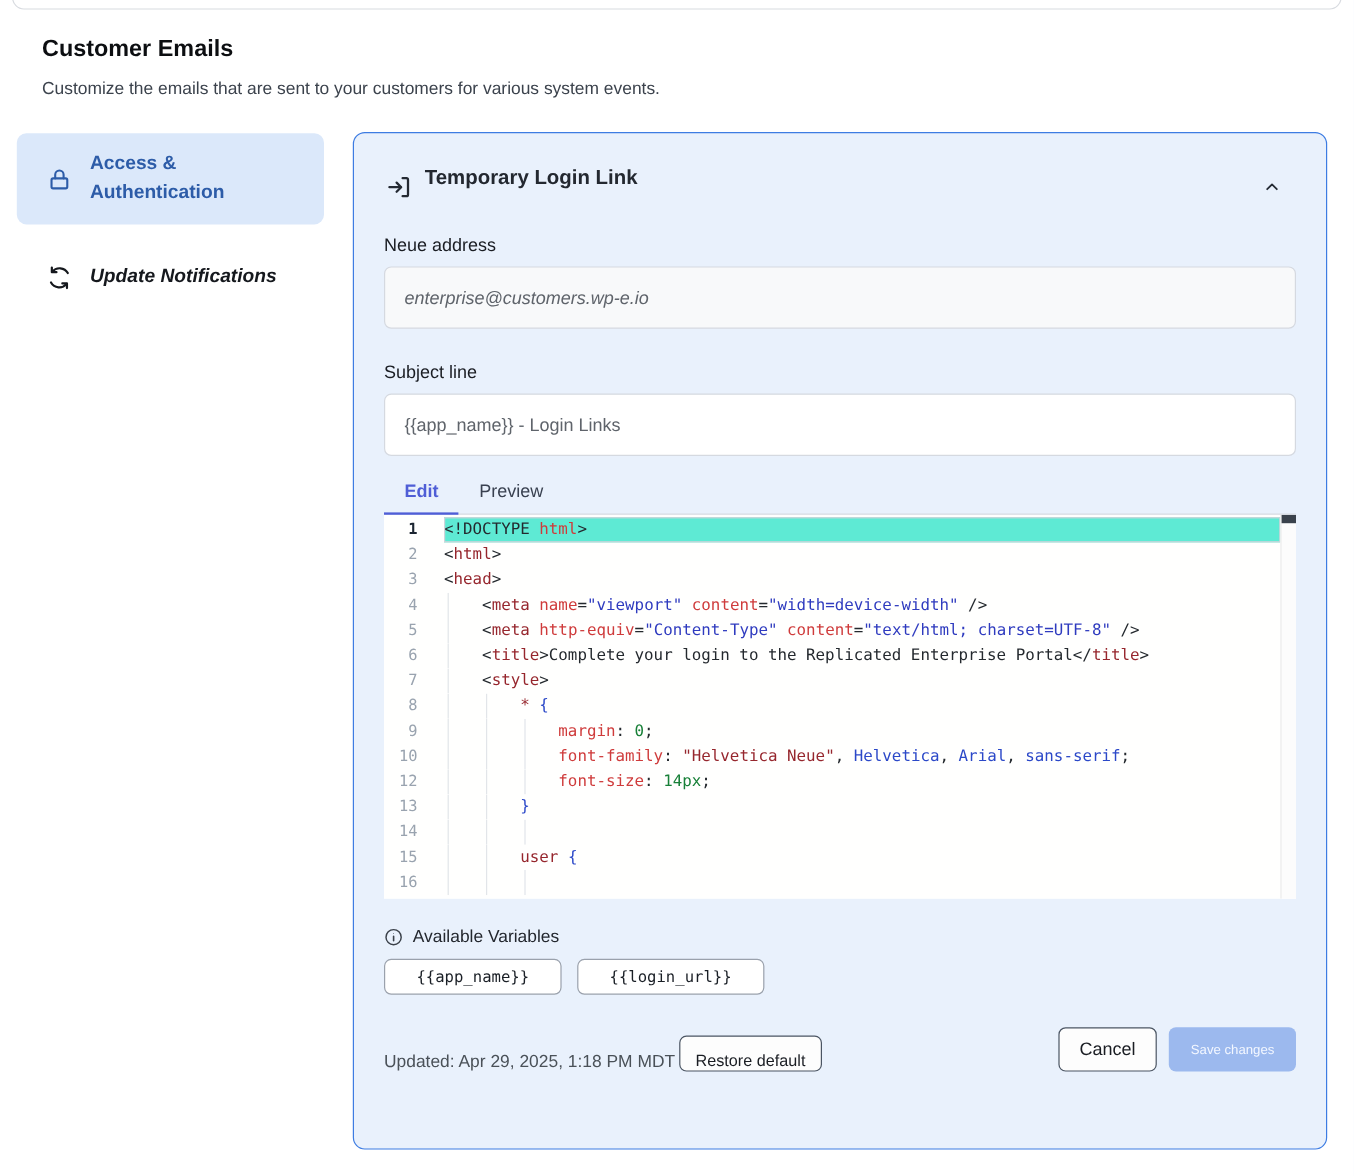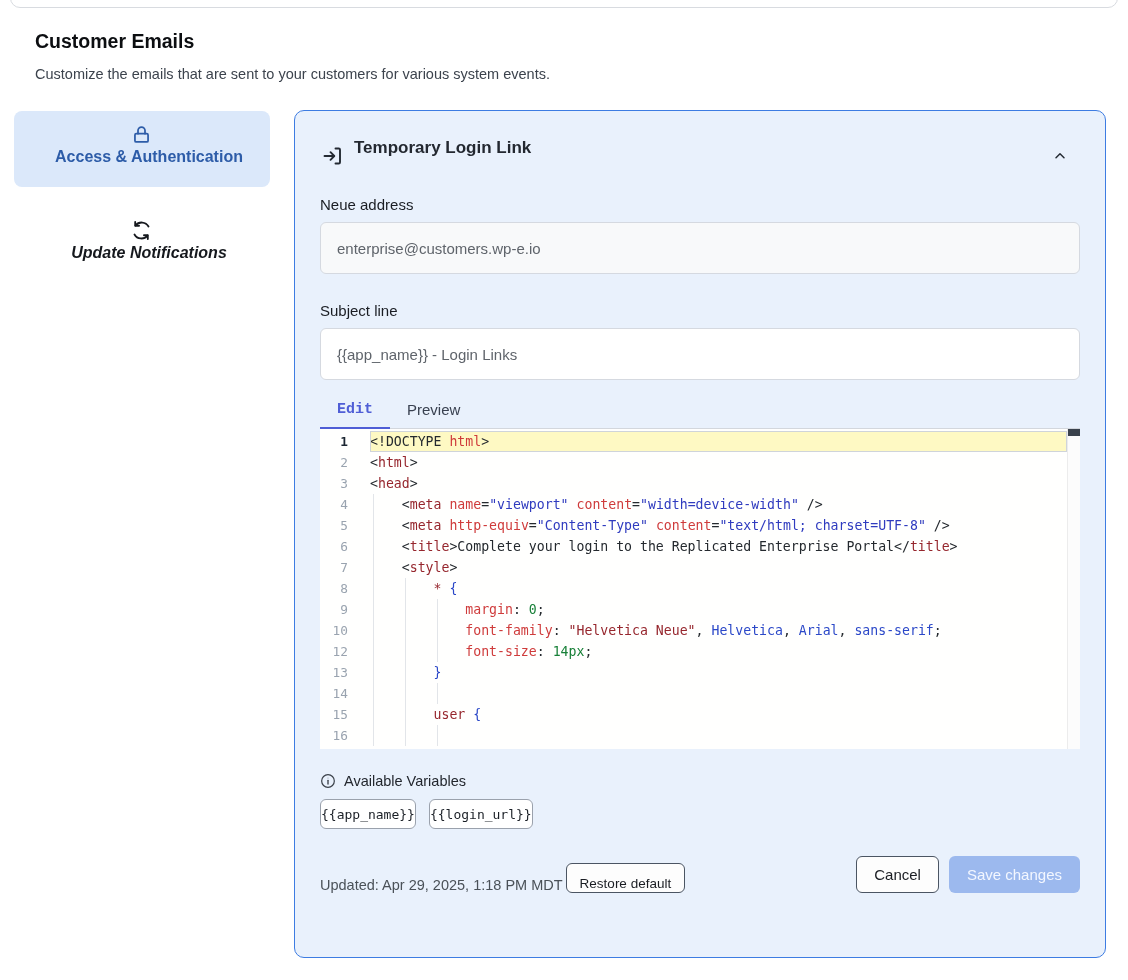--- a/index.html
+++ b/index.html
@@ -14,74 +14,74 @@
   body{font-family:"Liberation Sans",sans-serif;color:#15181d;width:1128px;height:980px;position:relative;overflow:hidden;}
 
   .top-card-edge{position:absolute;left:10px;right:10px;top:-24px;height:32px;background:#fff;
     border:1px solid #d8dbe0;border-radius:10px;}
 
   .page-title{position:absolute;left:35px;top:30px;font-size:19.5px;font-weight:700;color:#0c0e11;}
   .page-subtitle{position:absolute;left:35px;top:66px;font-size:14.5px;color:#3c434d;}
 
   
   .sidebar{position:absolute;left:14px;top:111px;width:256px;}
-  .side-item{display:flex;align-items:center;border-radius:8px;cursor:pointer;flex-direction:column;}
+  .side-item{display:flex;align-items:center;border-radius:8px;cursor:pointer;}
   .side-item.selected{background:var(--sidebar-selected-bg);min-height:76px;padding:12px 10px 12px 24px;}
   .side-item.selected .side-label{color:var(--sidebar-selected-text);}
   .side-item.plain{margin-top:18px;padding:14px 10px 14px 24px;font-style:italic;}
   .side-icon{flex:none;width:22px;height:22px;margin-right:15px;display:flex;align-items:center;justify-content:center;}
   .side-label{font-size:16px;font-weight:600;line-height:24px;color:#15181d;}
 
   
   .panel{position:absolute;left:294px;top:110px;width:812px;height:848px;background:var(--panel-bg);
     border:1.5px solid var(--panel-border);border-radius:10px;padding:25px 25px 0;}
   .panel-header{display:flex;align-items:flex-start;position:relative;}
   .panel-header-icon{width:24px;height:24px;margin:8px 9px 0 1px;}
   .panel-title{font-size:17px;font-weight:700;color:#232830;line-height:23px;}
   .panel-sub{font-size:15px;color:#6a7280;line-height:22px;}
   .chevron-btn{position:absolute;right:8px;top:8px;background:none;border:none;cursor:pointer;padding:4px;}
 
   .field-label{font-size:15px;color:#1a1d23;margin-top:28px;}
   .text-input{display:block;width:100%;height:52px;margin-top:9px;border:1px solid #d5d9e0;border-radius:6px;
     padding:0 16px;font-size:15px;color:#5f646b;font-family:"Liberation Sans",sans-serif;background:#fff;outline:none;}
-  .text-input.muted{background:#f8f9fa;}
+  .text-input.muted{background:#f8f9fa;font-style:italic;}
 
   .tabs{display:flex;margin-top:15px;border-bottom:1px solid #d3d7dd;}
   .tab{position:relative;padding:6px 17px 10px;font-size:15px;color:#394150;cursor:pointer;}
-  .tab.active{color:var(--tab-active);font-weight:700;font-family:Liberation Mono, monospace;}
+  .tab.active{color:var(--tab-active);font-weight:700;}
   .tab.active::after{content:"";position:absolute;left:0;right:0;bottom:-2px;height:3px;background:var(--tab-active);}
 
   
   .editor{position:relative;height:320px;background:#fffffe;overflow:hidden;}
   .code-lines{margin-right:13px;padding-top:2px;}
   .cl{display:flex;height:21px;line-height:21px;font-family:"DejaVu Sans Mono",monospace;font-size:13.2px;}
   .ln{flex:none;width:28px;text-align:right;margin-right:22px;color:#99a3af;font-size:12.8px;}
   .lc{position:relative;flex:1;white-space:pre;overflow:hidden;}
   .cl.active .ln{color:#1b2531;font-weight:bold;}
-  .cl.active .lc{outline:1px solid #cfd4da;outline-offset:-1px;background:#fef9c3;}
+  .cl.active .lc{outline:1px solid #cfd4da;outline-offset:-1px;background:#5eead4;}
   .guide{position:absolute;top:0;bottom:0;width:0;border-left:1px solid #e2e5e9;}
   .tk-pln{color:var(--token-plain);} .tk-tag{color:var(--token-tag);} .tk-attr{color:var(--token-attr);}
   .tk-str{color:var(--token-string);} .tk-kw{color:var(--token-keyword);} .tk-num{color:var(--token-number);}
   .tk-cstr{color:var(--token-cssstring);}
   .vscroll{position:absolute;top:0;right:0;width:13px;height:100%;background:#fcfcfc;border-left:1px solid #ececec;}
   .vthumb{width:100%;height:7px;background:#3a424c;cursor:pointer;}
 
   .vars-row{display:flex;align-items:center;margin-top:24px;}
   .vars-row .label{font-size:14.5px;color:#23272e;margin-left:8px;}
   .chips{display:flex;gap:13px;margin-top:10px;}
-  .chip{height:30px;padding:0 0;background:#fff;border:1px solid #9aa1ac;border-radius:6px;
+  .chip{height:30px;padding:0 26px;background:#fff;border:1px solid #9aa1ac;border-radius:6px;
     font-family:"DejaVu Sans Mono",monospace;font-size:13px;color:#1a1f26;cursor:pointer;display:flex;align-items:center;}
 
   .footer{display:flex;align-items:flex-end;margin-top:27px;}
   .updated{font-size:14.5px;color:#4a5158;}
   .btn{border-radius:6px;cursor:pointer;font-family:"Liberation Sans",sans-serif;}
   .btn.restore{height:30px;margin-left:3px;padding:12px 13px;background:#fdfdfd;border:1px solid #4b5563;font-size:13.5px;color:#1a1d23;}
   .spacer{flex:1;}
   .btn.cancel{height:37px;padding:0 17px;background:#fdfdfd;border:1.5px solid #4b5563;font-size:15px;color:#1a1d23;margin-right:10px;}
-  .btn.save{height:37px;padding:0 18px;background:var(--save-button-bg);border:none;font-size:15px;color:#f3f7ff;}
+  .btn.save{height:37px;padding:0 18px;background:var(--save-button-bg);border:none;font-size:11px;color:#f3f7ff;}
 </style>
 </head>
 <body>
 
 <div class="top-card-edge"></div>
 
 <h1 class="page-title">Customer Emails</h1>
 <p class="page-subtitle">Customize the emails that are sent to your customers for various system events.</p>
 
 <nav class="sidebar">

